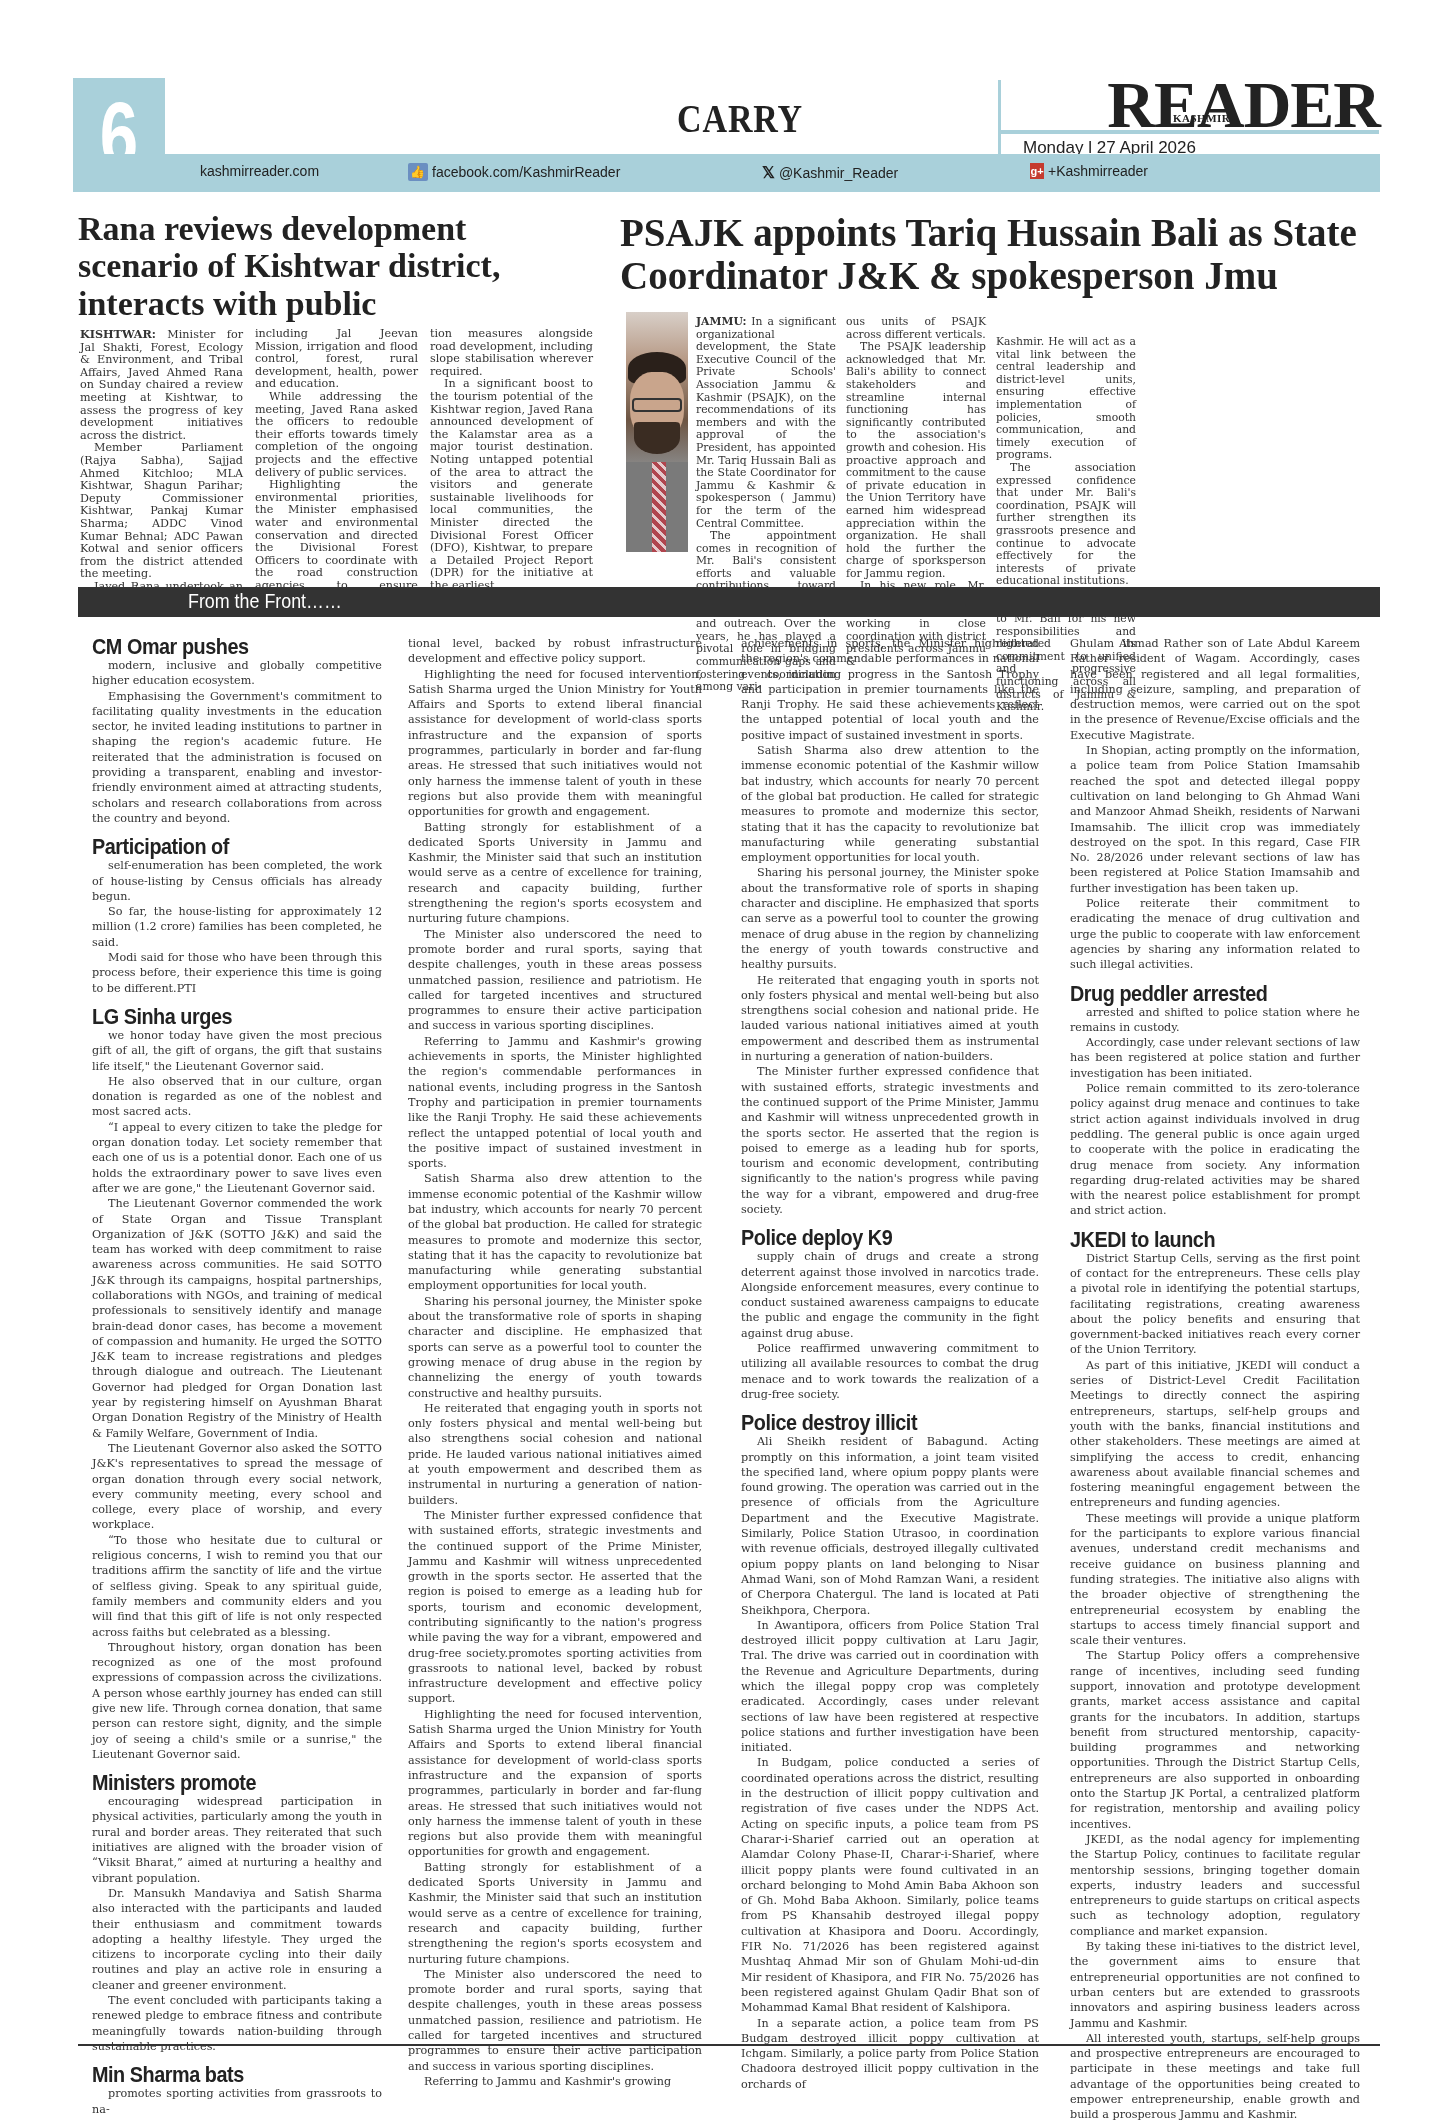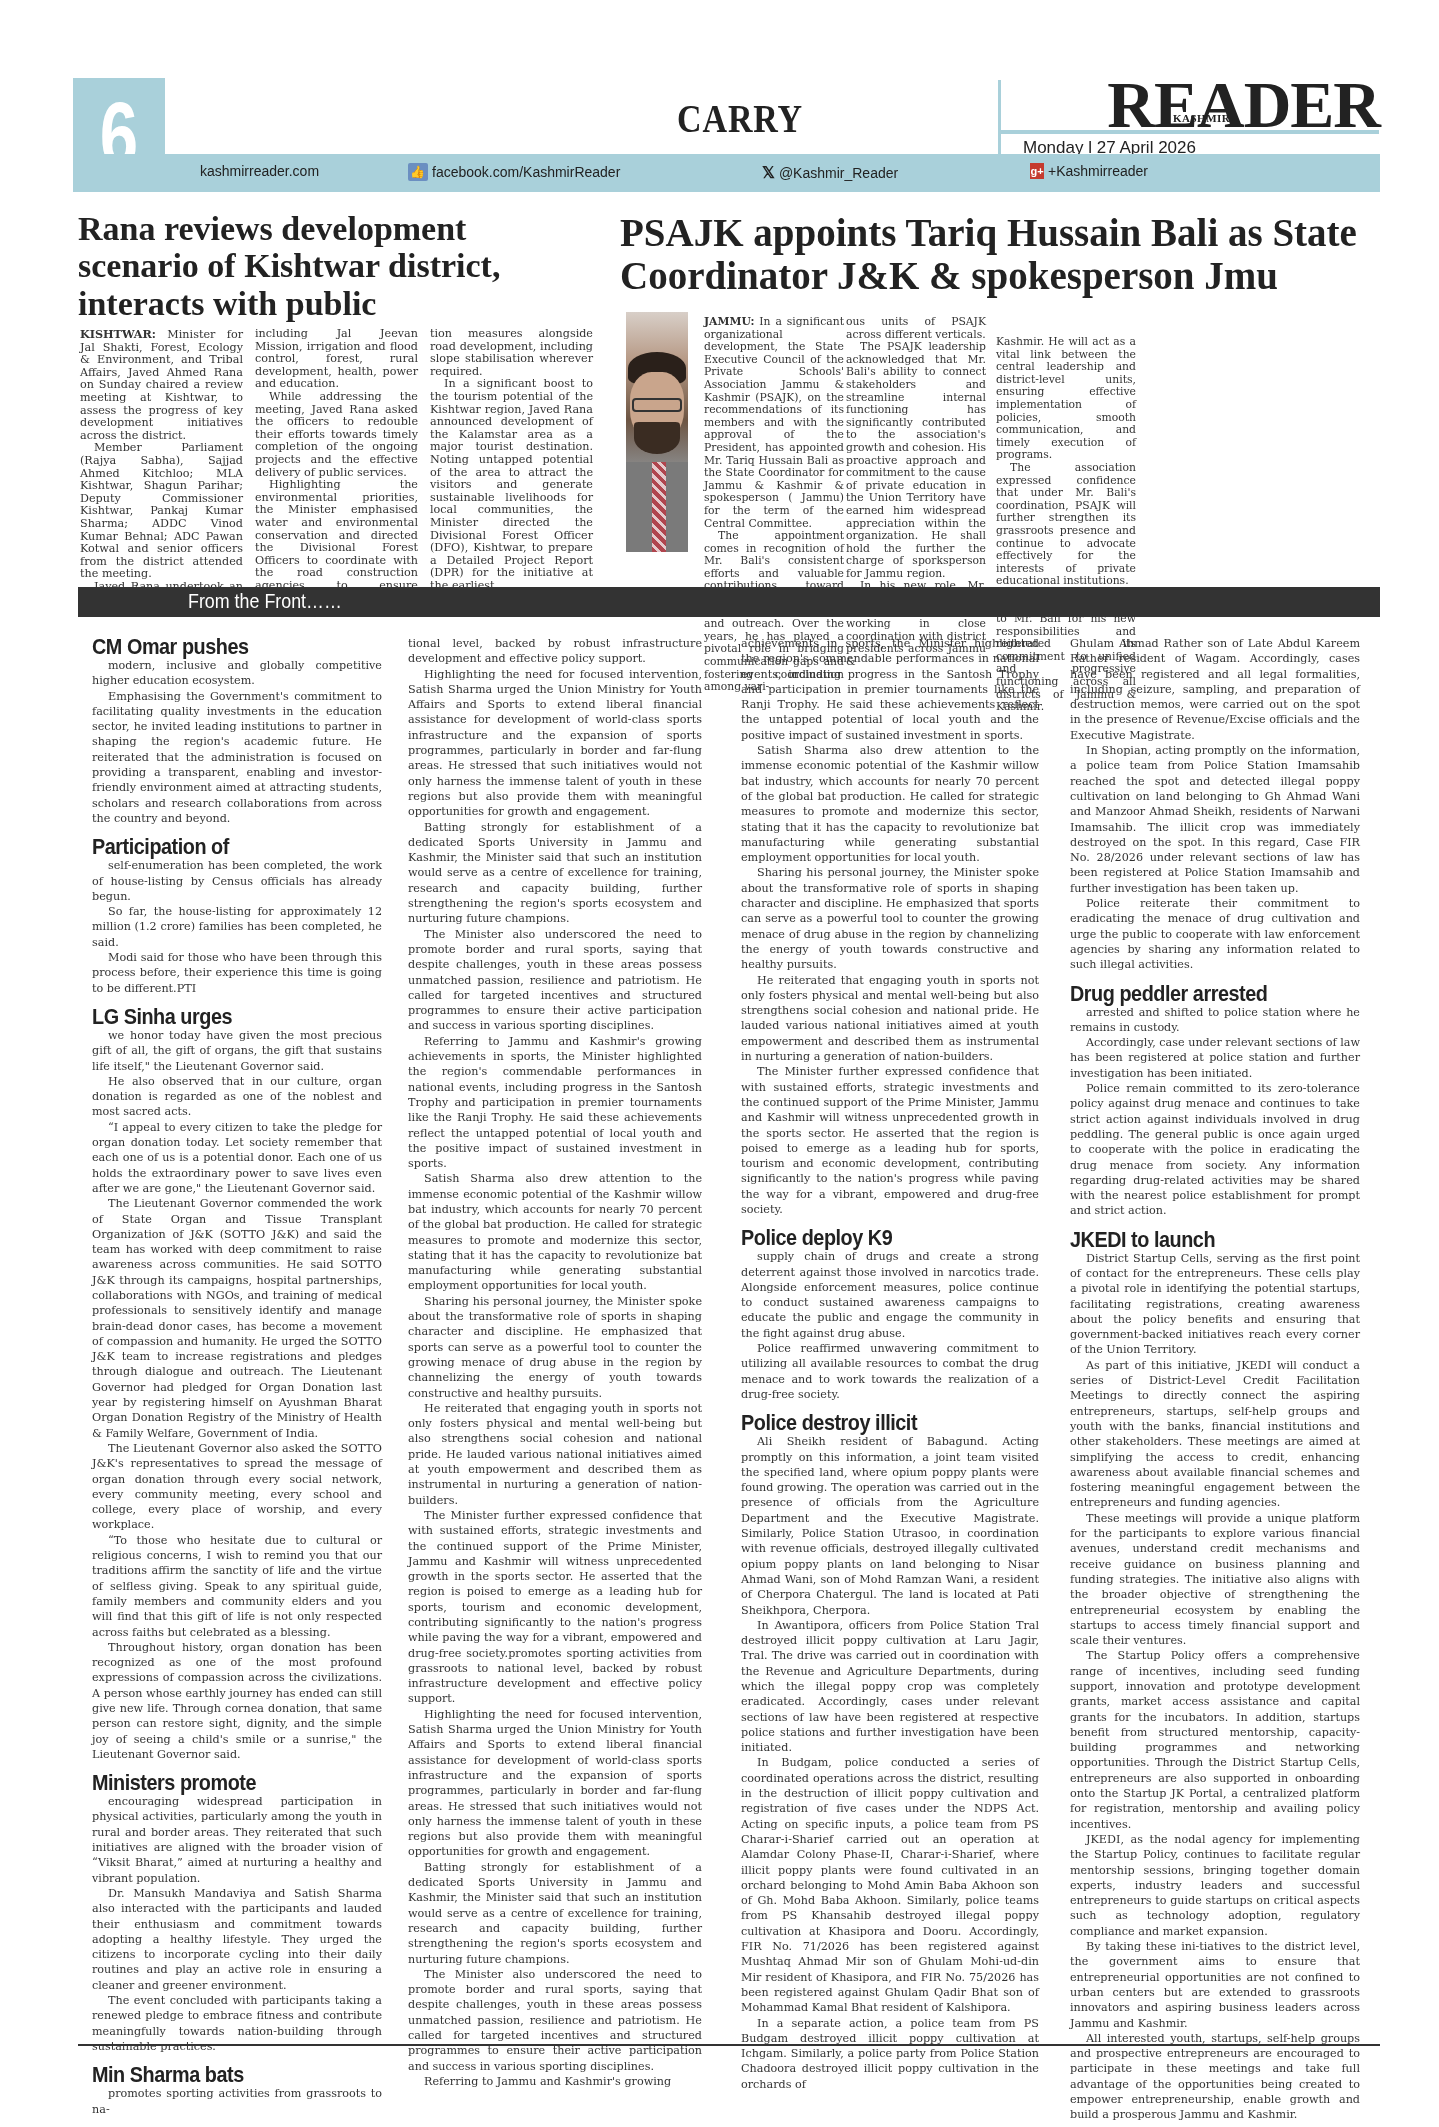--- a/index.html
+++ b/index.html
@@ -100,21 +100,21 @@
 
 <div class="headline hl-psajk">PSAJK appoints Tariq Hussain Bali as State Coordinator J&amp;K &amp; spokesperson Jmu</div>
 <div class="photo">
   <div class="photo-suit"></div>
   <div class="photo-tie"></div>
   <div class="photo-hair"></div>
   <div class="photo-face"></div>
   <div class="photo-beard"></div>
   <div class="photo-glasses"></div>
 </div>
-<div class="col" style="left:696px; top:316px; width:140px; font-size:10.8px;margin-left:8px;">
+<div class="col" style="left:696px; top:316px; width:140px; font-size:10.8px;">
   <p class="first"><span class="dateline">JAMMU:</span><span> In a significant organizational development, the State Executive Council of the Private Schools' Association Jammu &amp; Kashmir (PSAJK), on the recommendations of its members and with the approval of the President, has appointed Mr. Tariq Hussain Bali as the State Coordinator for Jammu &amp; Kashmir &amp; spokesperson ( Jammu) for the term of the Central Committee.</span></p>
   <p>The appointment comes in recognition of Mr. Bali's consistent efforts and valuable contributions toward strengthening the association's structure and outreach. Over the years, he has played a pivotal role in bridging communication gaps and fostering coordination among vari-</p>
 </div>
 <div class="col" style="left:846px; top:316px; width:140px; font-size:10.8px;">
   <p class="first">ous units of PSAJK across different verticals.</p>
   <p>The PSAJK leadership acknowledged that Mr. Bali's ability to connect stakeholders and streamline internal functioning has significantly contributed to the association's growth and cohesion. His proactive approach and commitment to the cause of private education in the Union Territory have earned him widespread appreciation within the organization. He shall hold the further the charge of sporksperson for Jammu region.</p>
   <p>In his new role, Mr. Tariq Hussain Bali will be responsible for working in close coordination with district presidents across Jammu &amp;</p>
 </div>
 <div class="col" style="left:996px; top:316px; width:140px; font-size:10.8px;margin-top:20px;">
   <p class="first">Kashmir. He will act as a vital link between the central leadership and district-level units, ensuring effective implementation of policies, smooth communication, and timely execution of programs.</p>
@@ -163,21 +163,21 @@
     <p>The Minister also underscored the need to promote border and rural sports, saying that despite challenges, youth in these areas possess unmatched passion, resilience and patriotism. He called for targeted incentives and structured programmes to ensure their active participation and success in various sporting disciplines.</p>
     <p>Referring to Jammu and Kashmir's growing</p>
   </div>
 <div class="fc" id="fc3" style="left:733px; top:636px; width:298px;">
     <p class="noind">achievements in sports, the Minister highlighted the region's commendable performances in national events, including progress in the Santosh Trophy and participation in premier tournaments like the Ranji Trophy. He said these achievements reflect the untapped potential of local youth and the positive impact of sustained investment in sports.</p>
     <p>Satish Sharma also drew attention to the immense economic potential of the Kashmir willow bat industry, which accounts for nearly 70 percent of the global bat production. He called for strategic measures to promote and modernize this sector, stating that it has the capacity to revolutionize bat manufacturing while generating substantial employment opportunities for local youth.</p>
     <p>Sharing his personal journey, the Minister spoke about the transformative role of sports in shaping character and discipline. He emphasized that sports can serve as a powerful tool to counter the growing menace of drug abuse in the region by channelizing the energy of youth towards constructive and healthy pursuits.</p>
     <p>He reiterated that engaging youth in sports not only fosters physical and mental well-being but also strengthens social cohesion and national pride. He lauded various national initiatives aimed at youth empowerment and described them as instrumental in nurturing a generation of nation-builders.</p>
     <p>The Minister further expressed confidence that with sustained efforts, strategic investments and the continued support of the Prime Minister, Jammu and Kashmir will witness unprecedented growth in the sports sector. He asserted that the region is poised to emerge as a leading hub for sports, tourism and economic development, contributing significantly to the nation's progress while paving the way for a vibrant, empowered and drug-free society.</p>
     <div class="brief-hl">Police deploy K9</div>
-    <p>supply chain of drugs and create a strong deterrent against those involved in narcotics trade. Alongside enforcement measures, police continue to conduct sustained awareness campaigns to educate the public and engage the community in the fight against drug abuse.</p>
+    <p>supply chain of drugs and create a strong deterrent against those involved in narcotics trade. Alongside enforcement measures, every continue to conduct sustained awareness campaigns to educate the public and engage the community in the fight against drug abuse.</p>
     <p>Police reaffirmed unwavering commitment to utilizing all available resources to combat the drug menace and to work towards the realization of a drug-free society.</p>
     <div class="brief-hl">Police destroy illicit</div>
     <p>Ali Sheikh resident of Babagund. Acting promptly on this information, a joint team visited the specified land, where opium poppy plants were found growing. The operation was carried out in the presence of officials from the Agriculture Department and the Executive Magistrate. Similarly, Police Station Utrasoo, in coordination with revenue officials, destroyed illegally cultivated opium poppy plants on land belonging to Nisar Ahmad Wani, son of Mohd Ramzan Wani, a resident of Cherpora Chatergul. The land is located at Pati Sheikhpora, Cherpora.</p>
     <p>In Awantipora, officers from Police Station Tral destroyed illicit poppy cultivation at Laru Jagir, Tral. The drive was carried out in coordination with the Revenue and Agriculture Departments, during which the illegal poppy crop was completely eradicated. Accordingly, cases under relevant sections of law have been registered at respective police stations and further investigation have been initiated.</p>
     <p>In Budgam, police conducted a series of coordinated operations across the district, resulting in the destruction of illicit poppy cultivation and registration of five cases under the NDPS Act. Acting on specific inputs, a police team from PS Charar-i-Sharief carried out an operation at Alamdar Colony Phase-II, Charar-i-Sharief, where illicit poppy plants were found cultivated in an orchard belonging to Mohd Amin Baba Akhoon son of Gh. Mohd Baba Akhoon. Similarly, police teams from PS Khansahib destroyed illegal poppy cultivation at Khasipora and Dooru. Accordingly, FIR No. 71/2026 has been registered against Mushtaq Ahmad Mir son of Ghulam Mohi-ud-din Mir resident of Khasipora, and FIR No. 75/2026 has been registered against Ghulam Qadir Bhat son of Mohammad Kamal Bhat resident of Kalshipora.</p>
     <p>In a separate action, a police team from PS Budgam destroyed illicit poppy cultivation at Ichgam. Similarly, a police party from Police Station Chadoora destroyed illicit poppy cultivation in the orchards of</p>
   </div>
 <div class="fc" id="fc4" style="left:1062px; top:636px; width:290px;">
     <p class="noind">Ghulam Ahmad Rather son of Late Abdul Kareem Rather resident of Wagam. Accordingly, cases have been registered and all legal formalities, including seizure, sampling, and preparation of destruction memos, were carried out on the spot in the presence of Revenue/Excise officials and the Executive Magistrate.</p>
     <p>In Shopian, acting promptly on the information, a police team from Police Station Imamsahib reached the spot and detected illegal poppy cultivation on land belonging to Gh Ahmad Wani and Manzoor Ahmad Sheikh, residents of Narwani Imamsahib. The illicit crop was immediately destroyed on the spot. In this regard, Case FIR No. 28/2026 under relevant sections of law has been registered at Police Station Imamsahib and further investigation has been taken up.</p>

